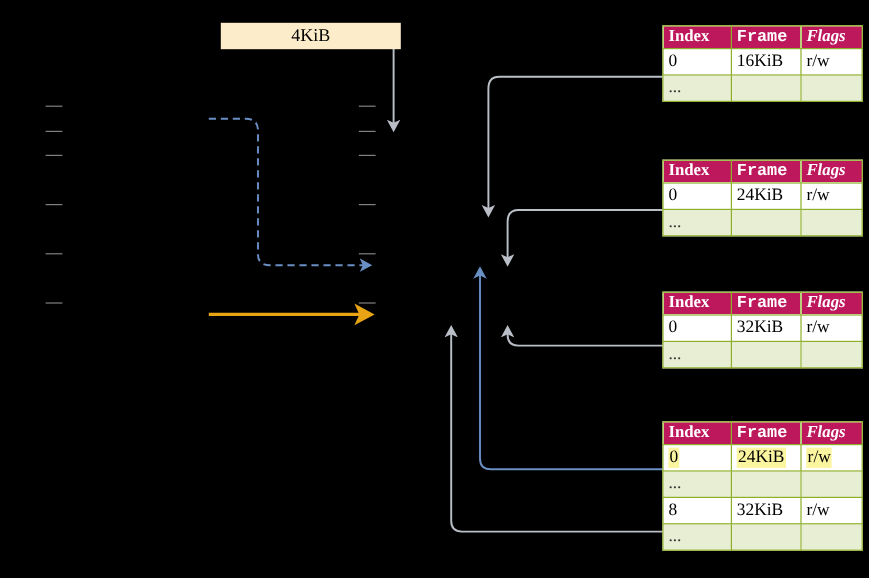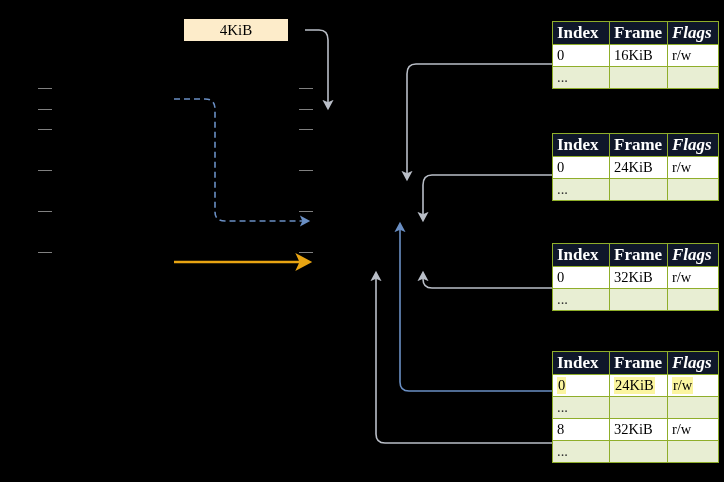--- a/index.html
+++ b/index.html
@@ -44,21 +44,21 @@
     height: 0;
     border-top: 1.5px solid #808080;
     z-index: 4;
   }
 
   
   #size-label {
     position: absolute;
     left: 184px;
     top: 19px;
-    width: 104px;
+    width: 150px;
     height: 22px;
     background: #fdecca;
     color: #000;
     font-size: 15px;
     line-height: 22px;
     text-align: center;
     z-index: 4;
   }
 
   
@@ -77,31 +77,31 @@
     padding: 1px 4px;
     height: 22px;
     box-sizing: border-box;
     text-align: left;
     font-weight: normal;
     color: #000;
     overflow: hidden;
     white-space: nowrap;
   }
   .ptable th {
-    background: #0f172a;
+    background: #be185d;
     color: #ffffff;
     font-weight: bold;
-    font-size: 17px;
+    font-size: 14px;
     height: 19px;
   }
   .ptable td.c0 { width: 57px; }
   .ptable td.c1 { width: 58px; margin-left: 34px; }
   .ptable td.c2 { width: 51px; margin-top: 24px; }
   .ptable th.c0 { width: 57px; }
-  .ptable th.c1 { width: 58px; }
+  .ptable th.c1 { width: 58px; font-family: Liberation Mono, monospace; }
   .ptable th.c2 { width: 51px; font-style: italic; }
   .ptable tr.ellipsis td { background: #e8eed3; color: #333; }
   .cellhl {
     display: inline-block;
     background: #fbf5a0;
     padding: 0 1px;
   }
 
   #tbl0 { left: 552px; top: 21px; }
   #tbl1 { left: 552px; top: 133px; }

